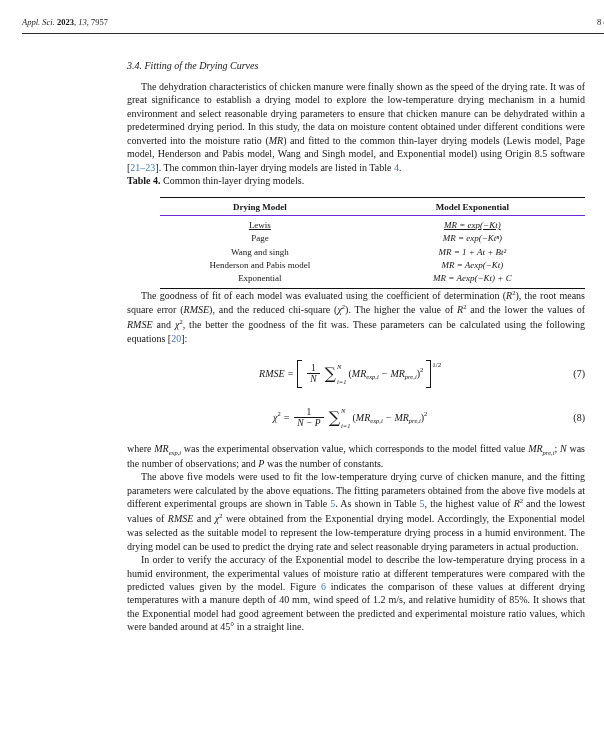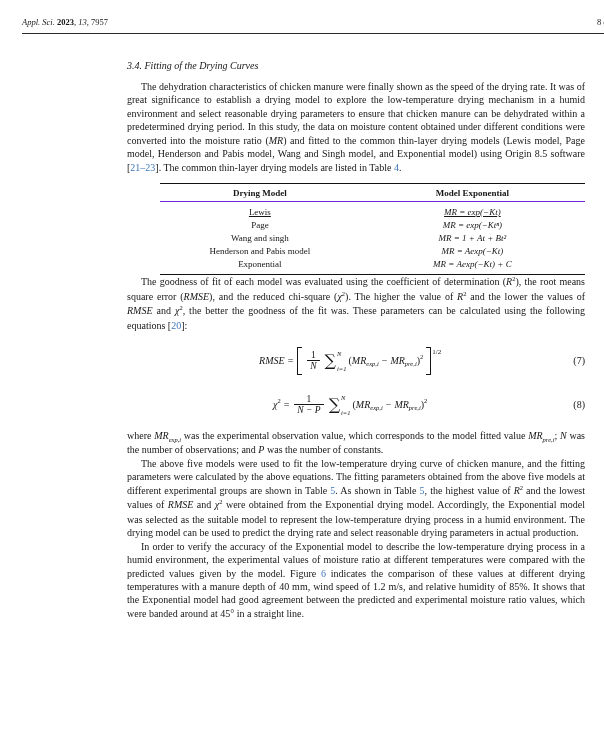--- a/index.html
+++ b/index.html
@@ -80,20 +80,21 @@
     <span><span class="i">Appl. Sci. </span><span class="b">2023</span><span>, </span><span class="i">13</span><span>, 7957</span></span>
     <span>8 of 13</span>
   </div>
 
   <div class="content">
 
     <h2 class="section-heading">3.4. Fitting of the Drying Curves</h2>
 
     <p class="body indent"><span>The dehydration characteristics of chicken manure were finally shown as the speed of the drying rate. It was of great significance to establish a drying model to explore the low-temperature drying mechanism in a humid environment and select reasonable drying parameters to ensure that chicken manure can be dehydrated within a predetermined drying period. In this study, the data on moisture content obtained under different conditions were converted into the moisture ratio (</span><span class="i">MR</span><span>) and fitted to the common thin-layer drying models (Lewis model, Page model, Henderson and Pabis model, Wang and Singh model, and Exponential model) using Origin 8.5 software [</span><span class="link">21–23</span><span>]. The common thin-layer drying models are listed in Table </span><span class="link">4</span><span>.</span></p>
 
+    <p class="body caption"><span class="b">Table 4.</span><span> Common thin-layer drying models.</span></p>
 
     <table class="t4">
       <colgroup>
           <col class="c1">
           <col class="c2">
         </colgroup>
       <thead>
         <tr>
           <th>Drying Model</th>
           <th>Model Exponential</th>

